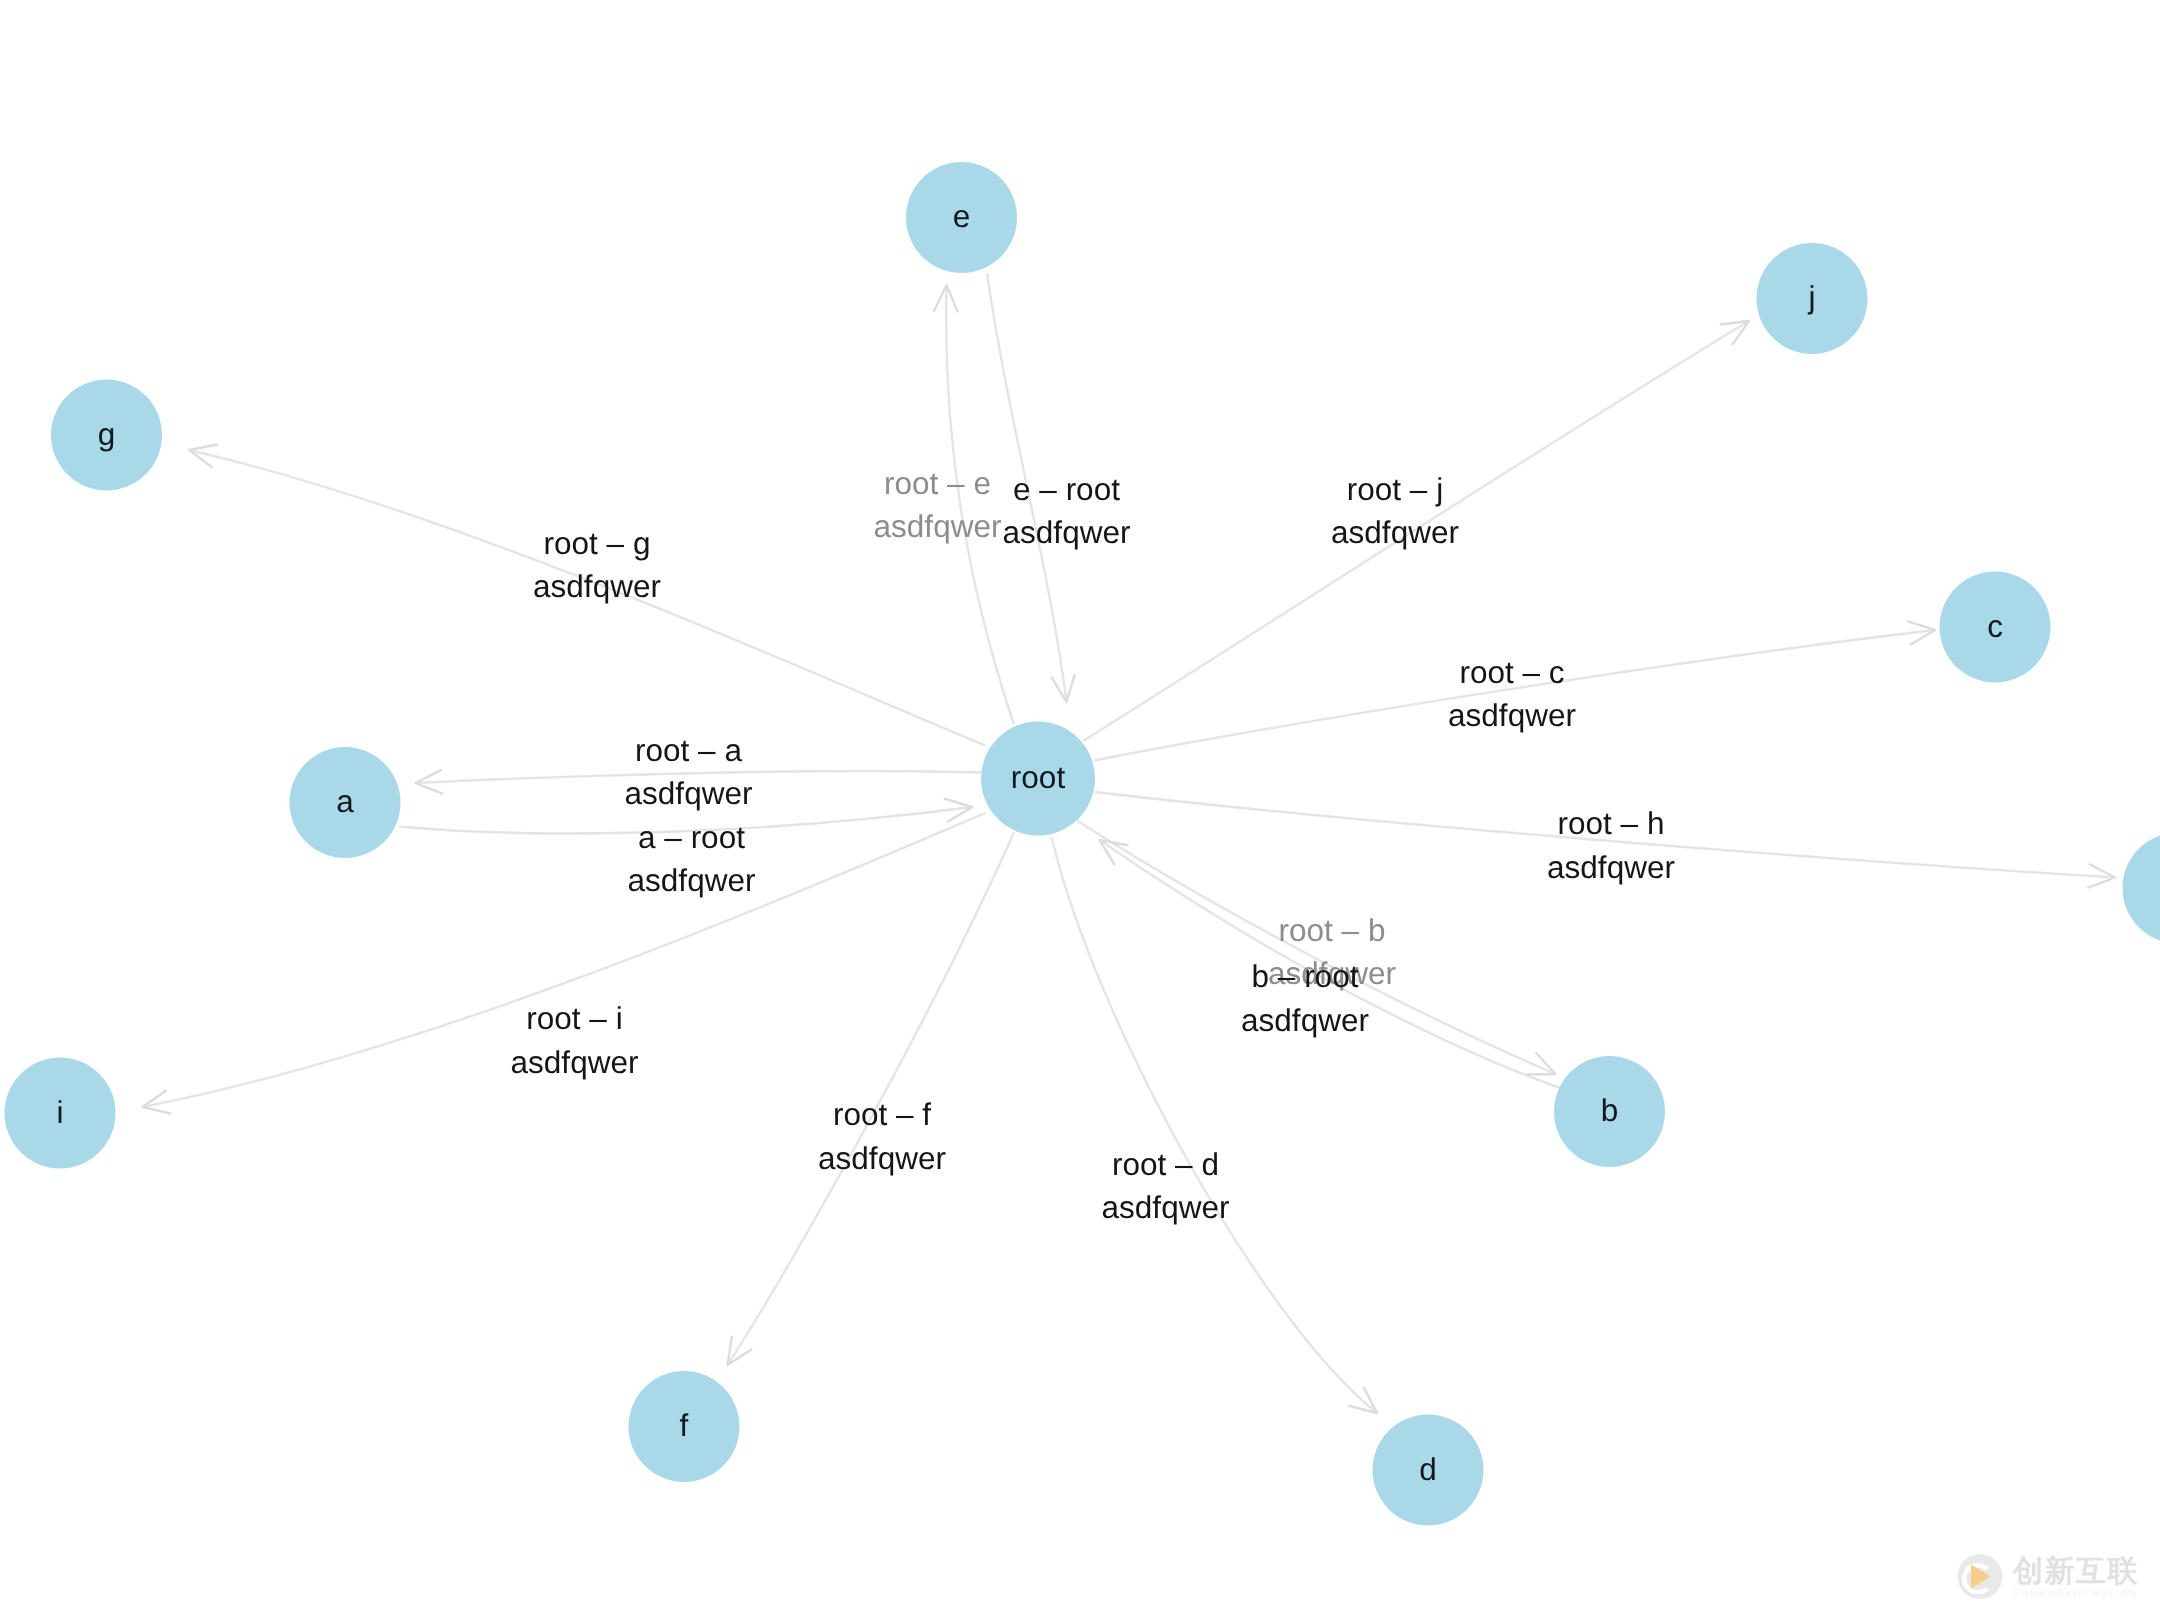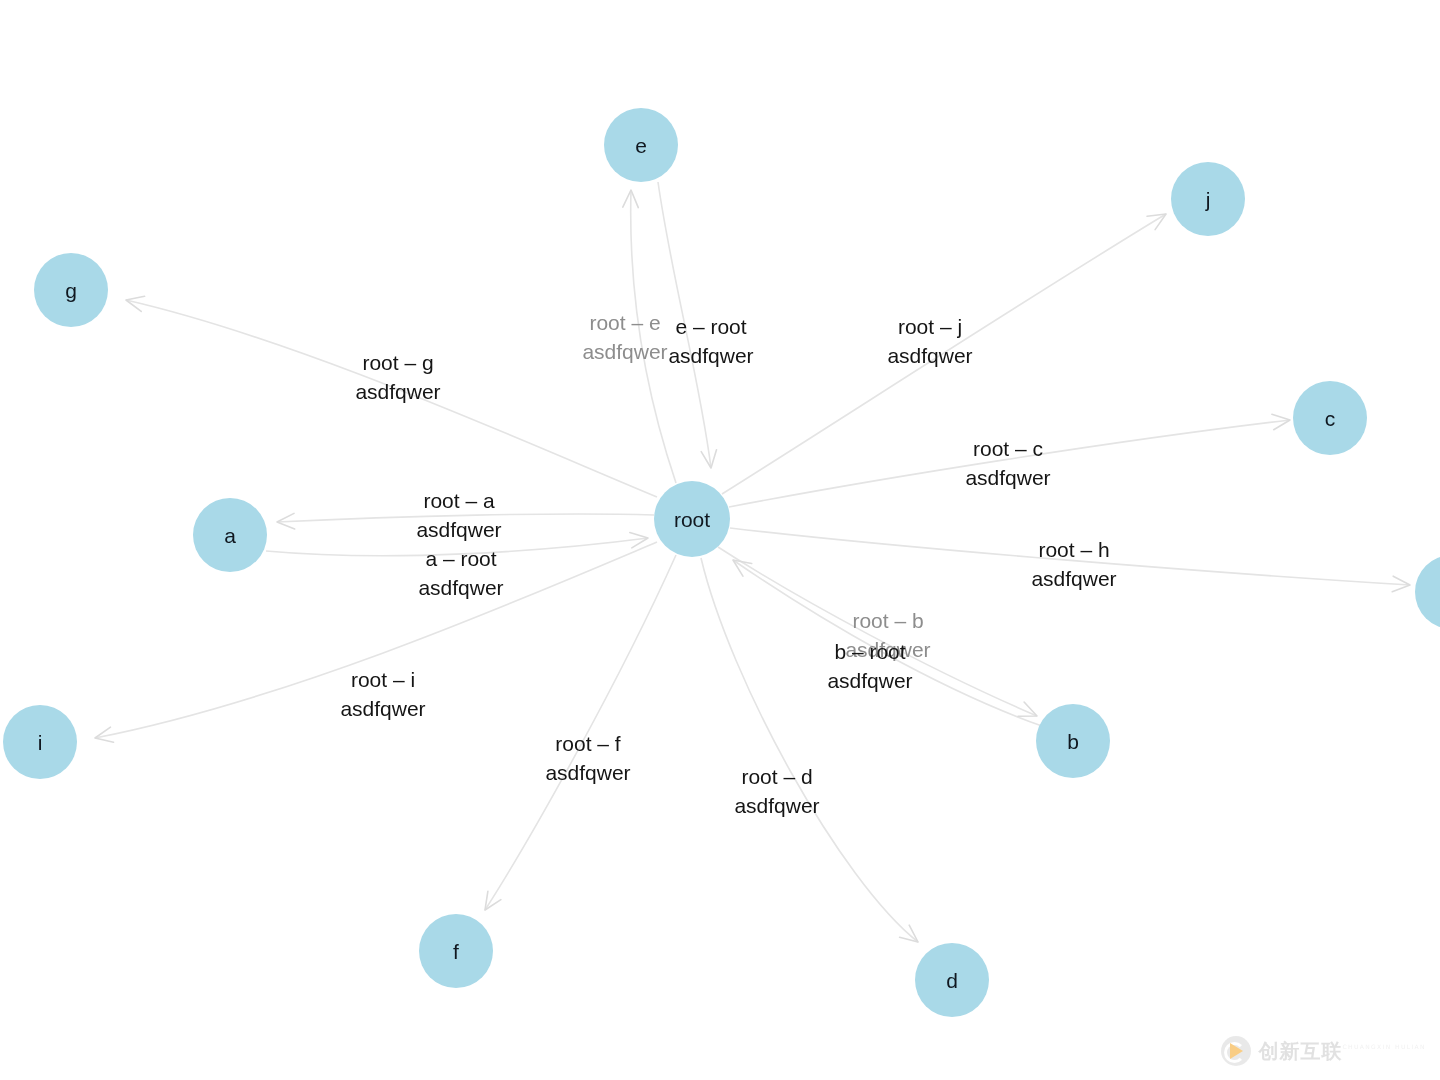--- a/index.html
+++ b/index.html
@@ -91,21 +91,21 @@
     width: 15px;
     height: 15px;
     border: 3px solid #ffffff;
     border-right-color: transparent;
     border-radius: 50%;
     left: 3px;
     top: 6px;
   }
   #wm-textwrap {
     display: flex;
-    flex-direction: row;
+    flex-direction: column;
     line-height: 1;
   }
   #wm-title {
     font-family: "DejaVu Sans", sans-serif;
     font-size: 20px;
     font-weight: bold;
     color: #c9c9c9;
     letter-spacing: 1px;
   }
   #wm-sub {

